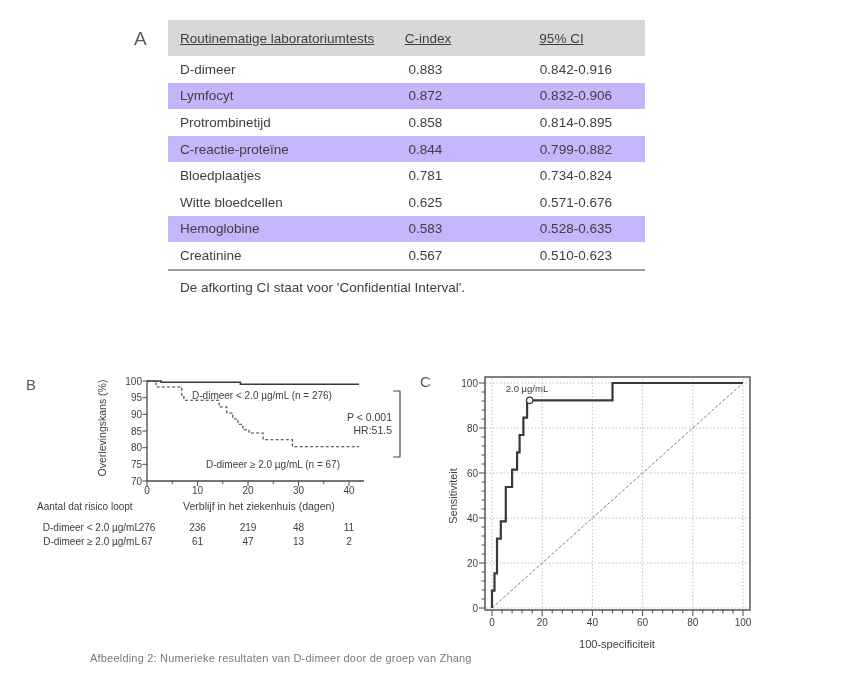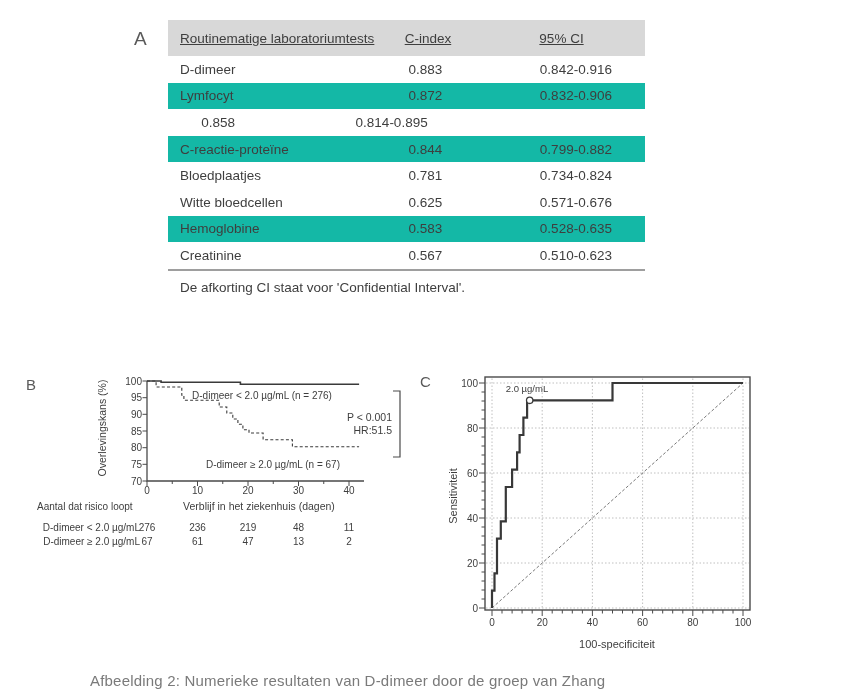--- a/index.html
+++ b/index.html
@@ -7,41 +7,41 @@
           font-family:"Liberation Sans",sans-serif;color:#3e3e3e;overflow:hidden;}
   .panel-letter{position:absolute;color:#5a5a5a;}
   #letterA{left:134px;top:28px;font-size:19px;}
   #letterB{left:26px;top:376px;font-size:15px;}
   #letterC{left:420px;top:373px;font-size:15px;}
 
   
   .labtable{position:absolute;left:168px;top:20px;width:477px;font-size:13.5px;color:#3e3e3e;}
   .t-header{display:flex;align-items:center;height:36px;background:#d8d8d8;text-decoration:underline;}
   .t-row{display:flex;align-items:center;height:26.6px;background:#ffffff;gap:40px;}
-  .t-row.alt{background:#14b8a6;}
+  .t-row.alt{background:#c4b5fd;}
   .t-row.last{border-bottom:2px solid #9e9e9e;}
   .c1{width:44%;padding-left:12px;box-sizing:border-box;text-align:left;}
   .c2{width:21%;text-align:center;}
   .c3{width:35%;text-align:center;}
   .footnote{margin-top:9px;padding-left:12px;font-size:13.5px;color:#3e3e3e;}
 
   
   #kmsvg{position:absolute;left:18px;top:370px;}
   #rocsvg{position:absolute;left:420px;top:370px;}
   svg text{fill:#3e3e3e;}
   .axis{stroke:#4a4a4a;stroke-width:1.3;fill:none;}
   .tick{stroke:#4a4a4a;stroke-width:1;fill:none;}
   .grid{stroke:#b9b9b9;stroke-width:0.9;fill:none;stroke-dasharray:1.5 2;}
   .ticklabel{font-size:10px;}
   .axislabel{font-size:10.5px;}
   .curvelabel{font-size:10px;}
   .risklabel{font-size:10px;}
 
-  .caption{position:absolute;left:90px;top:652px;width:680px;font-size:15px;
-           color:#7a7a7a;letter-spacing:0.2px;margin-top:20px;}
+  .caption{position:absolute;left:90px;top:652px;width:680px;font-size:11px;
+           color:#7a7a7a;letter-spacing:0.2px;}
 </style>
 </head>
 <body>
 
 <div class="canvas">
 
   <div id="letterA" class="panel-letter">A</div>
   <div id="letterB" class="panel-letter">B</div>
   <div id="letterC" class="panel-letter">C</div>
 
@@ -55,20 +55,21 @@
       <div class="c1">D-dimeer</div>
       <div class="c2">0.883</div>
       <div class="c3">0.842-0.916</div>
     </div>
     <div class="t-row alt">
       <div class="c1">Lymfocyt</div>
       <div class="c2">0.872</div>
       <div class="c3">0.832-0.906</div>
     </div>
     <div class="t-row">
+      <div class="c1">Protrombinetijd</div>
       <div class="c2">0.858</div>
       <div class="c3">0.814-0.895</div>
     </div>
     <div class="t-row alt">
       <div class="c1">C-reactie-proteïne</div>
       <div class="c2">0.844</div>
       <div class="c3">0.799-0.882</div>
     </div>
     <div class="t-row">
       <div class="c1">Bloedplaatjes</div>

